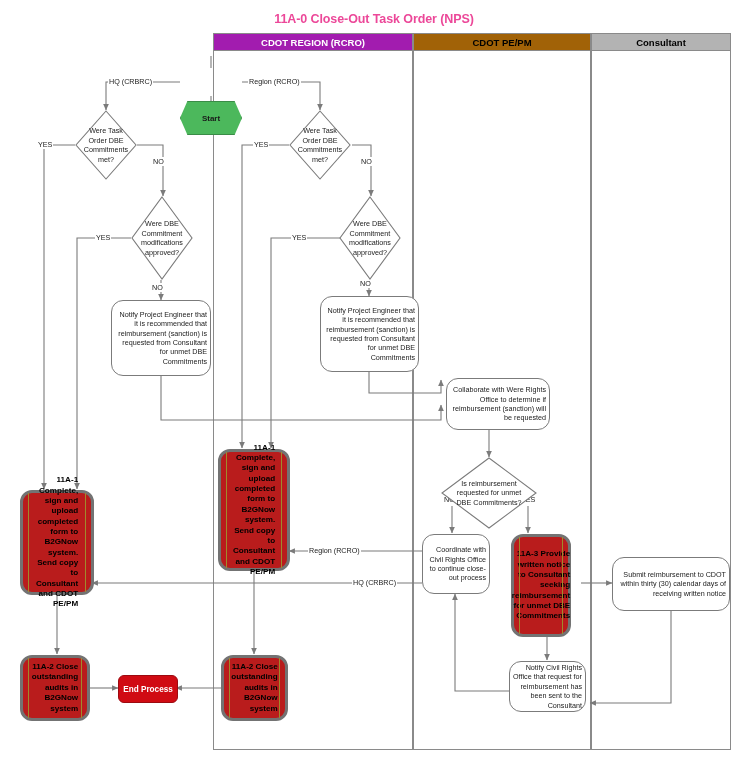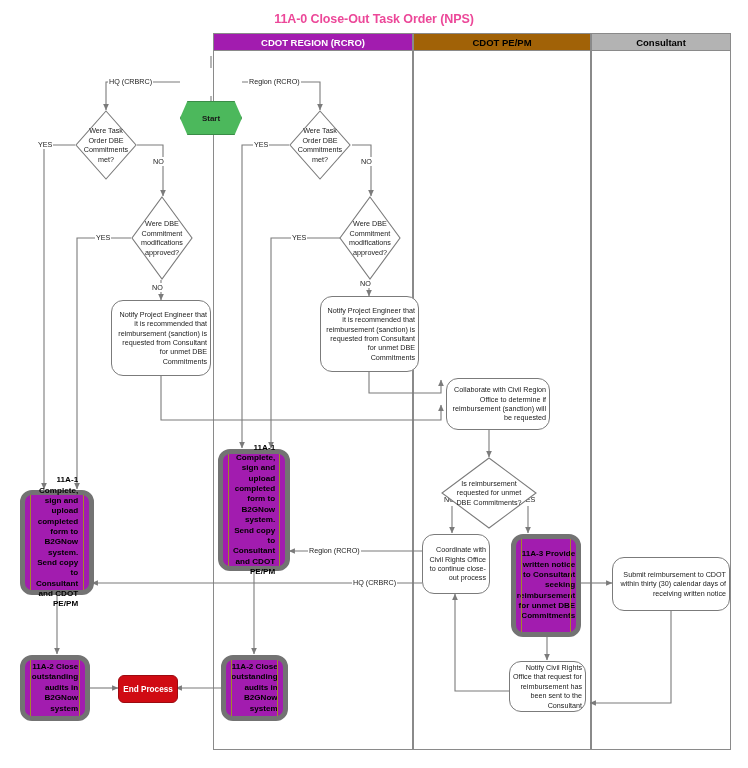--- a/index.html
+++ b/index.html
@@ -75,22 +75,22 @@
   }
   .proc {
     background: #ffffff;
     border: 1px solid #7b7b7b;
     font-size: 7.2px;
     line-height: 1.30;
     color: #1a1a1a;
     padding: 2px 3px;
   }
   .predef {
-    background: #a21caf;
-    border: 5px solid #737373;
+    background: #b91c1c;
+    border: 3px solid #737373;
     font-size: 8.1px;
     font-weight: bold;
     line-height: 1.28;
     color: #000;
     padding: 2px 24px;
   }
   .predef::before, .predef::after {
     content: "";
     position: absolute;
     top: 0; bottom: 0;
@@ -327,35 +327,35 @@
 
 <div class="node predef" style="left:218px; top:449px; width:72px; height:122px;">
   <span>11A-1 Complete, sign and upload completed form to B2GNow system. Send copy to Consultant and CDOT PE/PM</span>
 </div>
 
 <div class="node predef" style="left:221px; top:655px; width:67px; height:66px;">
   <span>11A-2 Close outstanding audits in B2GNow system</span>
 </div>
 
 <div class="node proc" style="left:446px; top:378px; width:104px; height:52px;">
-  <span>Collaborate with Civil Region Office to determine if reimbursement (sanction) will be requested</span>
+  <span>Collaborate with Were Rights Office to determine if reimbursement (sanction) will be requested</span>
 </div>
 
 <div class="decision-wrap" style="left:441px; top:457px; width:96px; height:72px;">
   <svg width="96" height="72">
     <polygon points="48,1 95,36 48,71 1,36" fill="#ffffff" stroke="#7b7b7b" stroke-width="1.1"></polygon>
   </svg>
   <div class="decision-text" style="left:8%;width:84%;">Is reimbursement requested for unmet DBE Commitments?</div>
 </div>
 
 <div class="node proc" style="left:422px; top:534px; width:68px; height:60px;">
   <span>Coordinate with Civil Rights Office to continue close-out process</span>
 </div>
 
-<div class="node predef" style="left:511px; top:534px; width:70px; height:103px;">
+<div class="node predef" style="left:511px; top:534px; width:60px; height:103px;">
   <span>11A-3 Provide written notice to Consultant seeking reimbursement for unmet DBE Commitments</span>
 </div>
 
 <div class="node proc" style="left:509px; top:661px; width:77px; height:51px;">
   <span>Notify Civil Rights Office that request for reimbursement has been sent to the Consultant</span>
 </div>
 
 <div class="node proc" style="left:612px; top:557px; width:118px; height:54px;">
   <span>Submit reimbursement to CDOT within thirty (30) calendar days of receiving written notice</span>
 </div>

